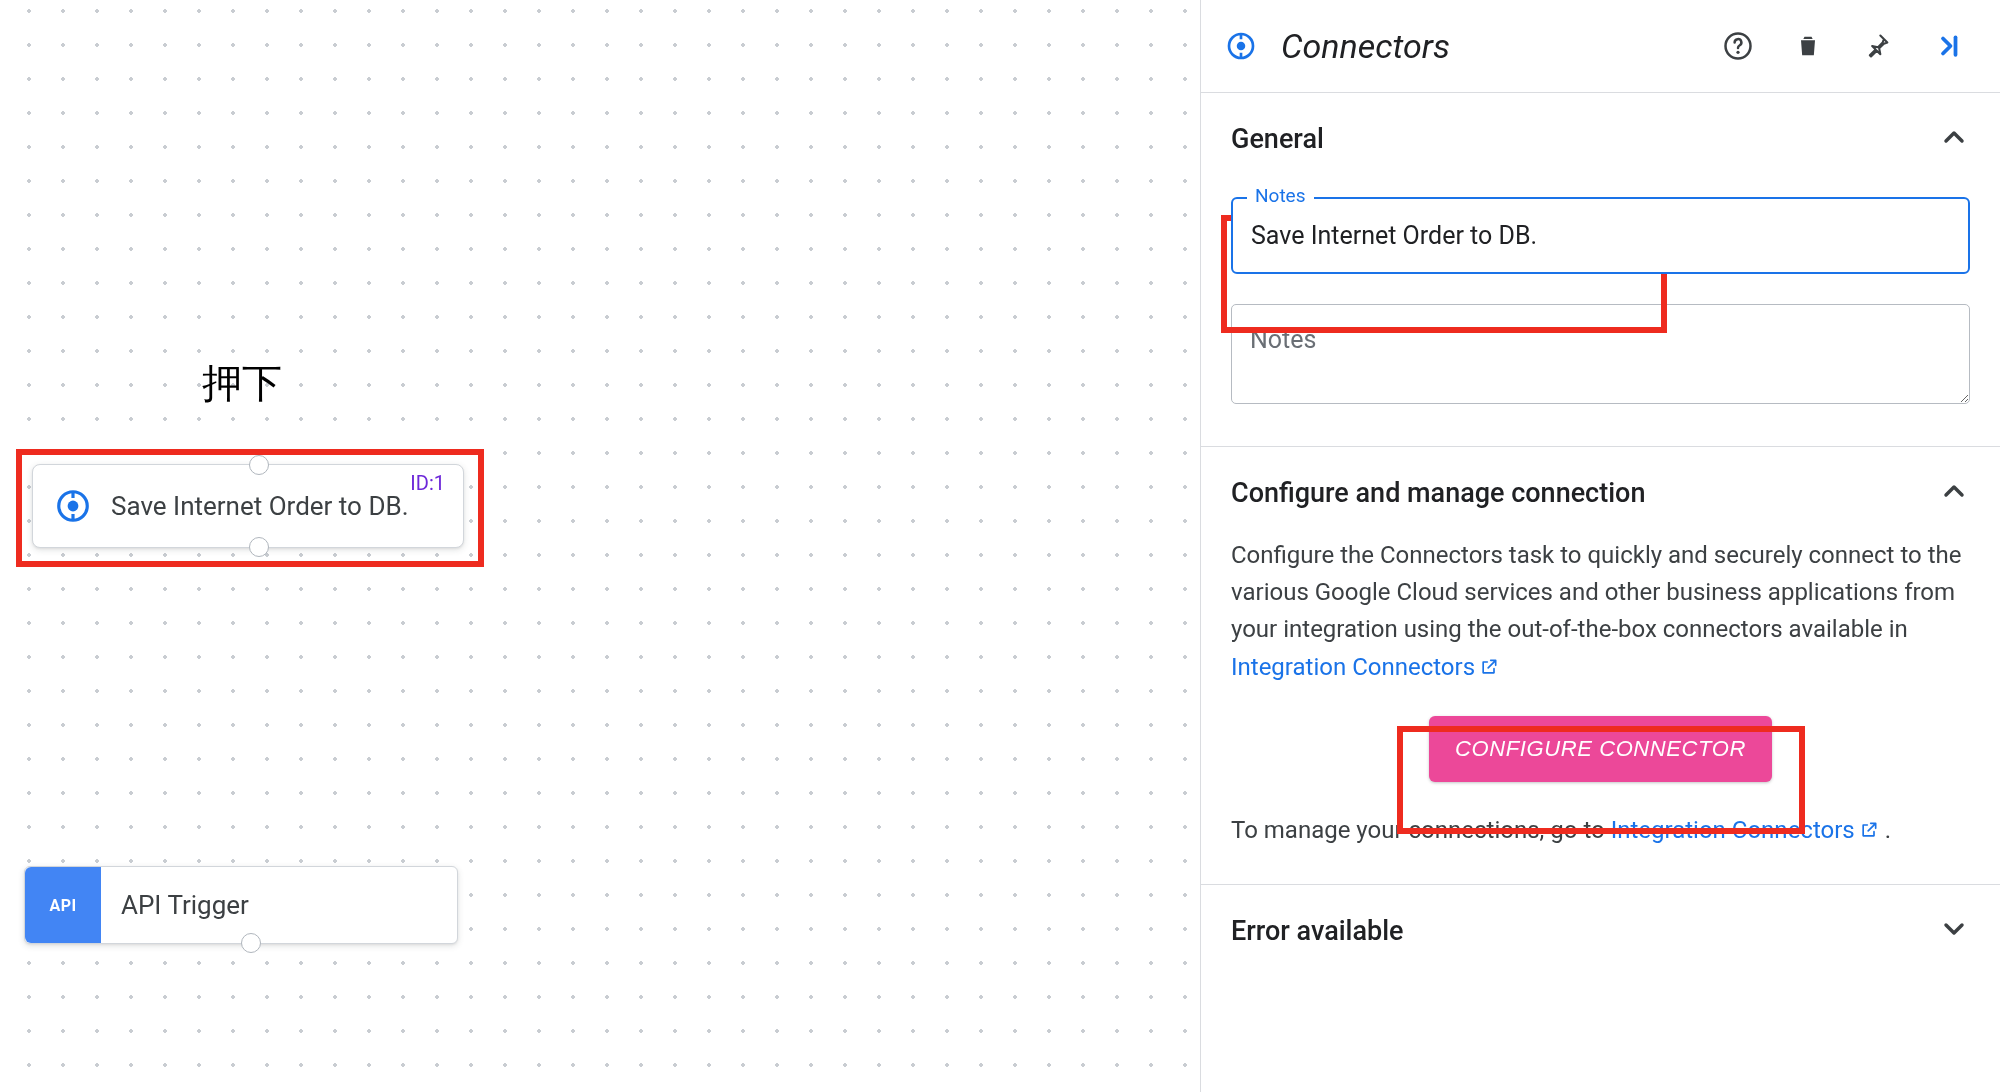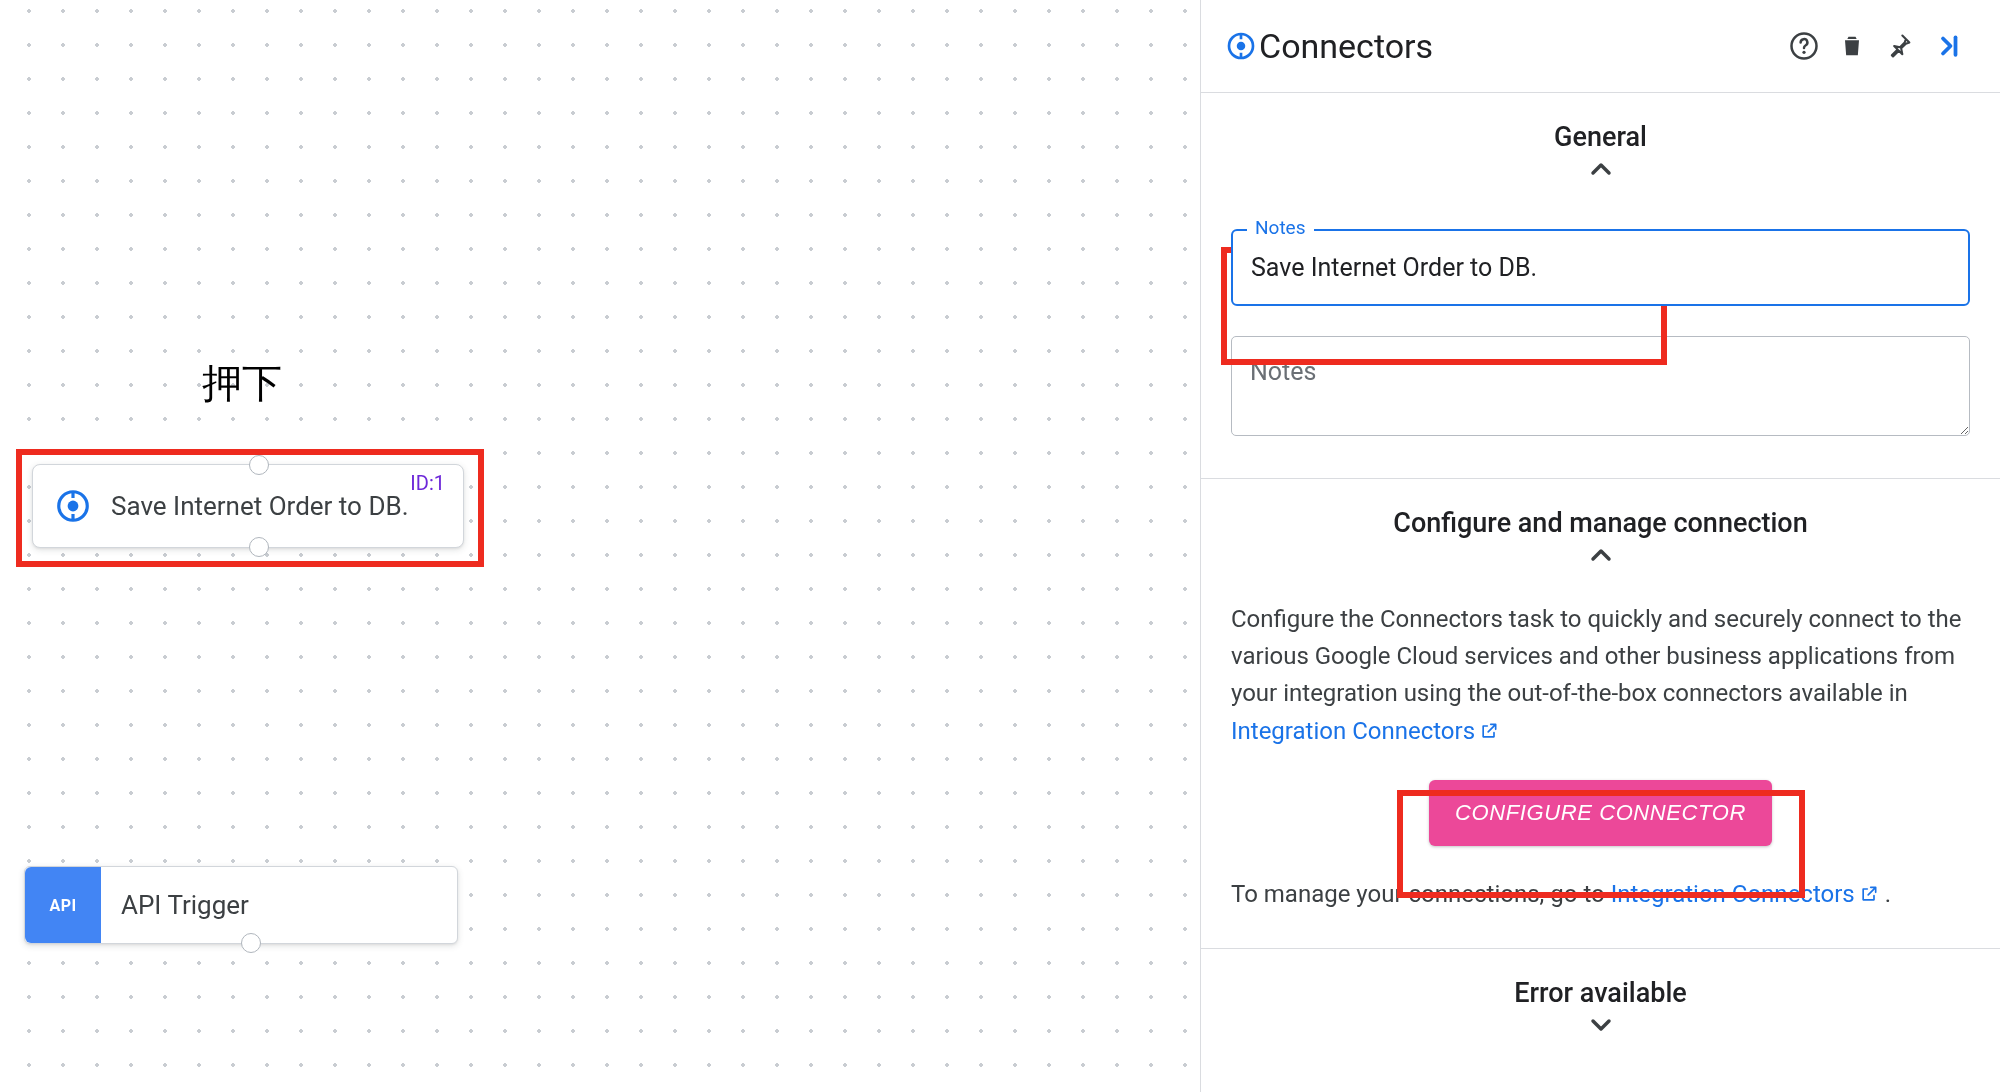--- a/index.html
+++ b/index.html
@@ -97,20 +97,22 @@
     border-left: 1px solid #dadce0;
     background: #fff;
     display: flex;
     flex-direction: column;
   }
   .panel-header {
     display: flex;
     align-items: center;
     padding: 22px 28px 22px 22px;
     border-bottom: 1px solid #dadce0;
+    gap: 22px;
+    font-style: italic;
   }
   .panel-conn-icon {
     width: 36px; height: 36px;
     display: flex; align-items: center; justify-content: center;
   }
   .panel-title {
     font-size: 34px;
     color: #202124;
     flex: 1;
     font-weight: 400;
@@ -127,21 +129,20 @@
 
   .section {
     border-bottom: 1px solid #dadce0;
     padding: 28px 30px 38px 30px;
   }
   .section-head {
     display: flex;
     align-items: center;
     justify-content: space-between;
     cursor: pointer;
-    flex-direction: column;
   }
   .section-title {
     font-size: 27px;
     font-weight: 500;
     color: #202124;
   }
   .chev { color: #3c4043; }
 
   
   .field-wrap { position: relative; margin-top: 40px; }

